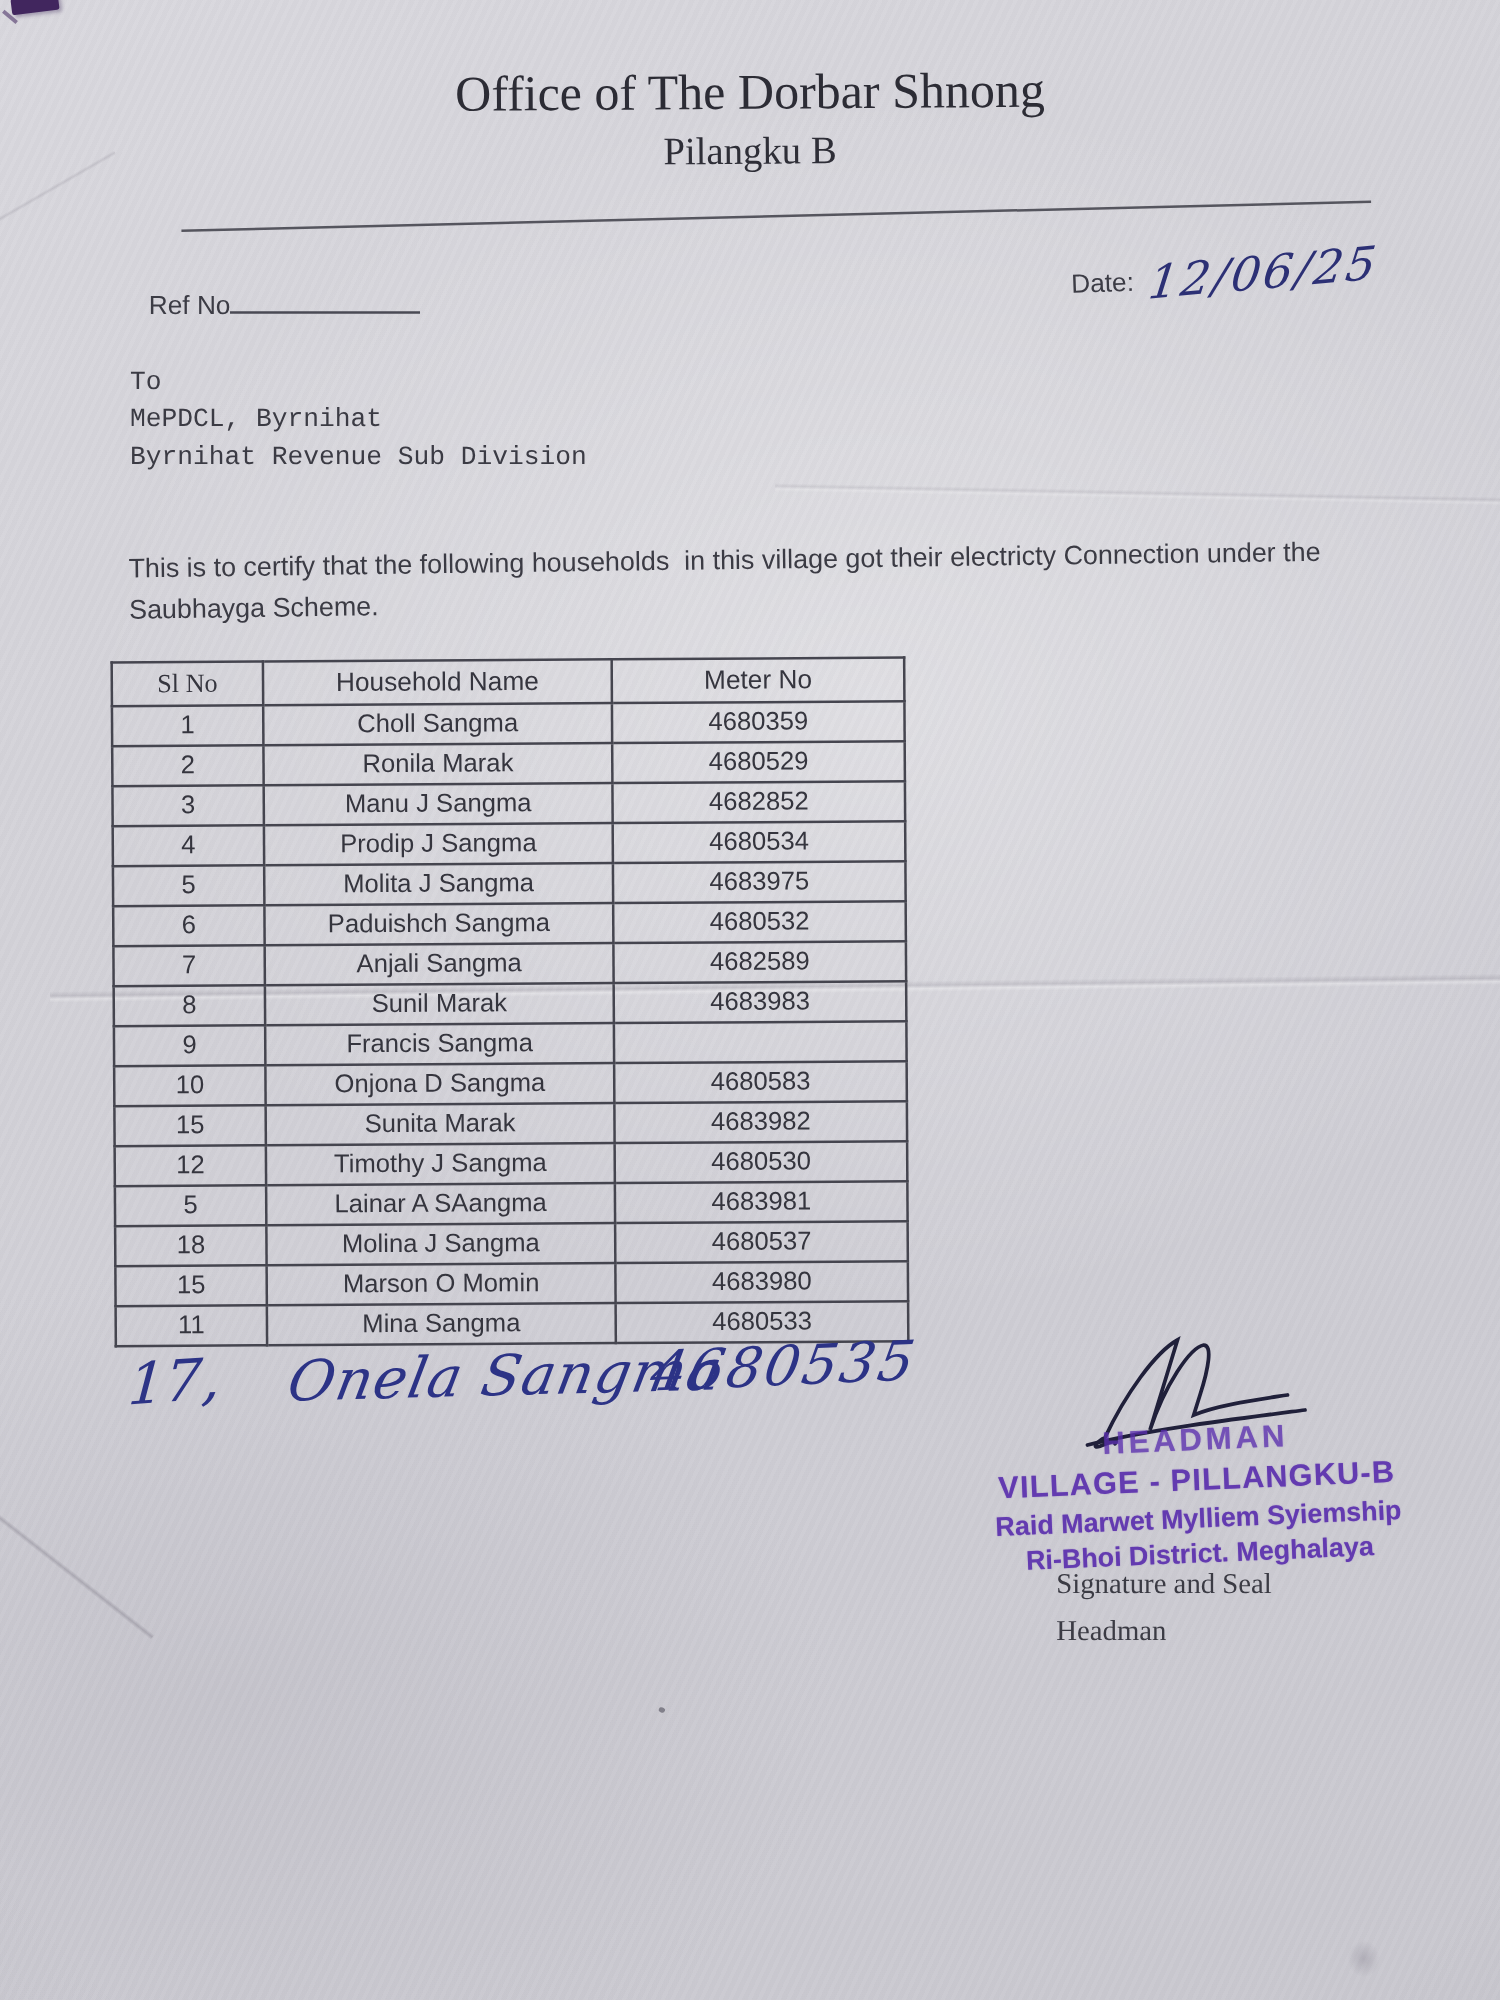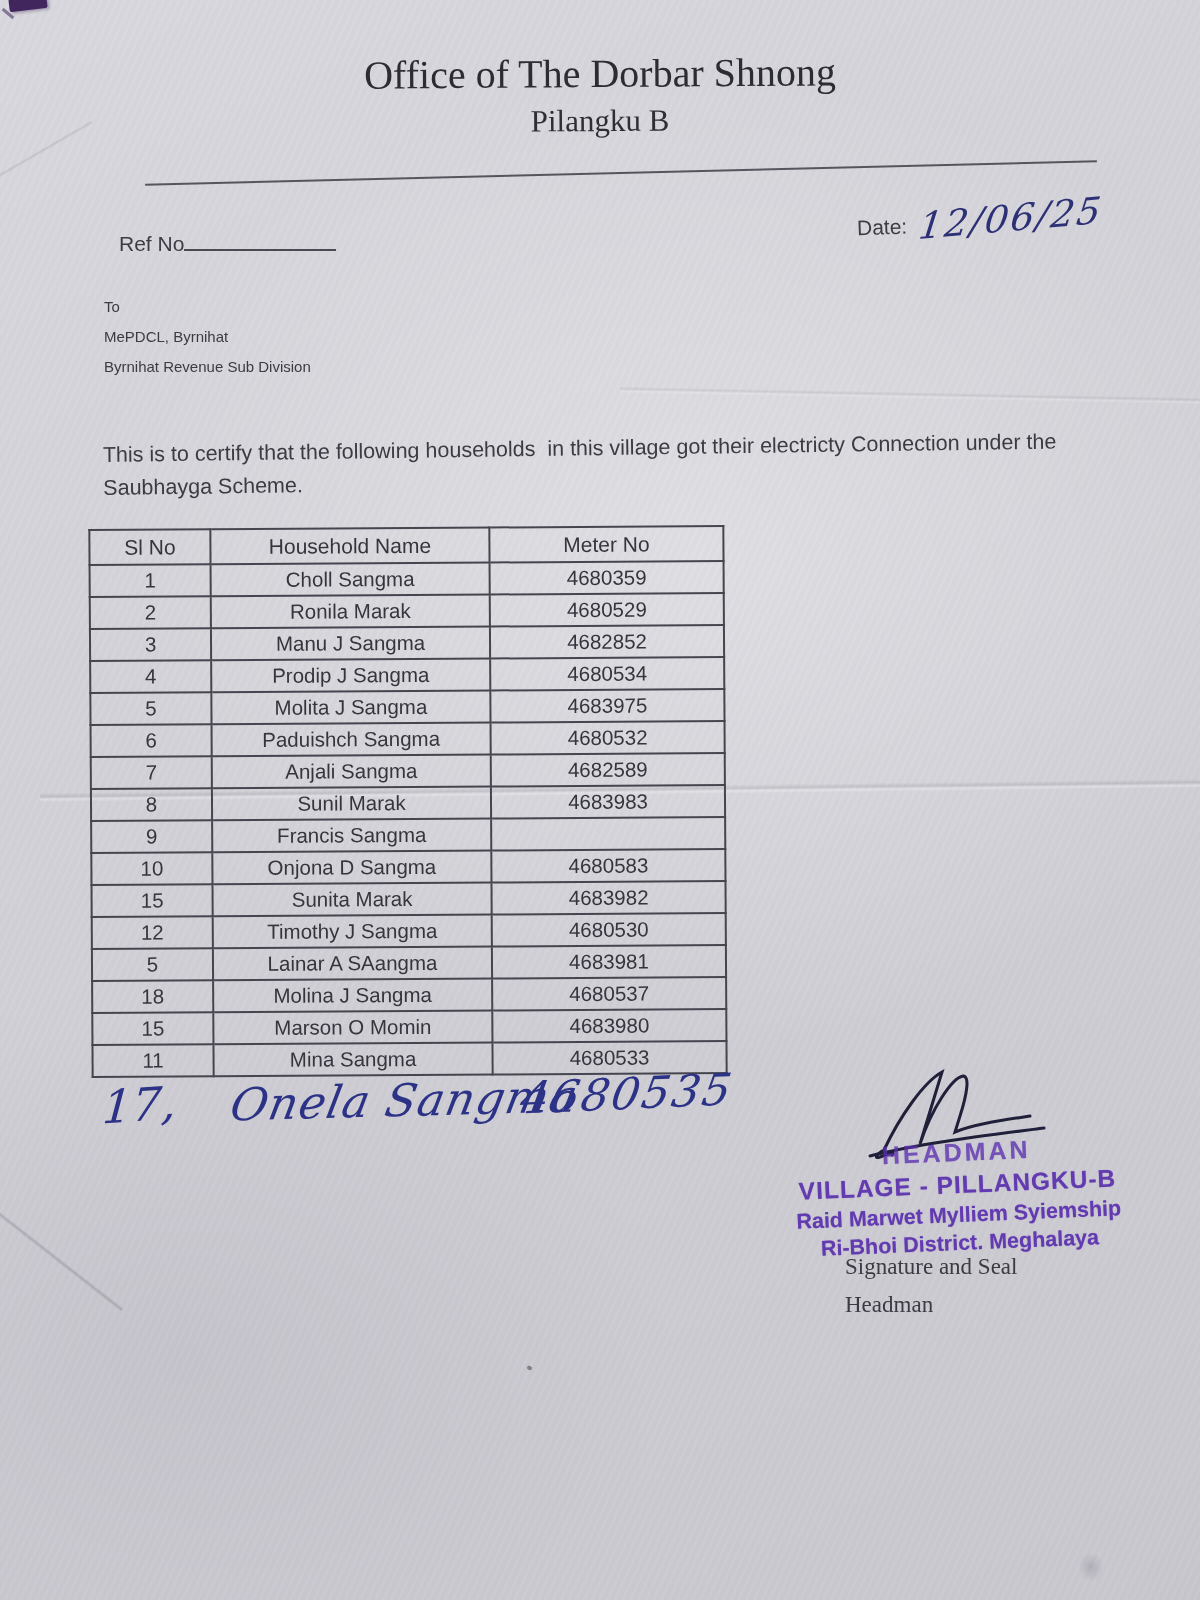--- a/index.html
+++ b/index.html
@@ -78,41 +78,41 @@
   .ref-line { position: absolute; left: 105px; top: 231px; font-size: 21px; color: #3c3c45; margin-left: 14px; }
   .ref-underline { display: inline-block; width: 152px; border-bottom: 2px solid #4a4a54; height: 18px; }
   .date-group { position: absolute; left: 857px; top: 212px; transform: rotate(-2deg); }
   .date-label { font-size: 21px; color: #3c3c45; vertical-align: top; }
   .date-value {
     font-family: "DejaVu Serif", serif; font-style: italic;
     font-size: 37px; color: #2c3075; letter-spacing: 2px;
     display: inline-block; transform: skewX(-12deg) rotate(-3deg);
     margin-left: 8px; margin-top: -14px;
   }
-  .recipient { position: absolute; left: 104px; top: 292px; font-size: 15px; line-height: 30px; color: #3b3b44; }
+  .recipient { position: absolute; left: 104px; top: 292px; font-size: 21px; line-height: 30px; color: #3b3b44; font-family: Liberation Mono, monospace; }
   .body-par {
     position: absolute; left: 103px; top: 432px; width: 1000px;
     font-size: 21.5px; line-height: 33px; color: #3b3b44;
     transform: rotate(-0.8deg); white-space: pre-wrap;
   }
 
   
   .hh-table {
     position: absolute; left: 90px; top: 527px;
     border-collapse: collapse;
     transform: rotate(-0.35deg);
     font-size: 20.5px; color: #35353e;
   }
   .hh-table th, .hh-table td {
     border: 2px solid #45454f;
     text-align: center; padding: 0 4px;
     font-weight: normal; height: 30px;
   }
   .hh-table th { height: 33px; font-size: 21px; }
-  .col-sl { width: 111px; }
+  .col-sl { width: 111px; font-family: Liberation Serif, serif; }
   .col-name { width: 269px; }
   .col-meter { width: 224px; }
 
   
   .hw { font-family: "DejaVu Serif", serif; font-style: italic; color: #2c3386; position: absolute; }
   .hw-sl { left: 103px; top: 1078px; font-size: 46px; transform: skewX(-8deg) rotate(-4deg); }
   .hw-name { left: 232px; top: 1074px; font-size: 45px; letter-spacing: 1px; transform: skewX(-12deg) rotate(-1.5deg); }
   .hw-meter { left: 522px; top: 1068px; font-size: 44px; letter-spacing: 2px; transform: skewX(-12deg) rotate(-2.5deg); }
 
   

